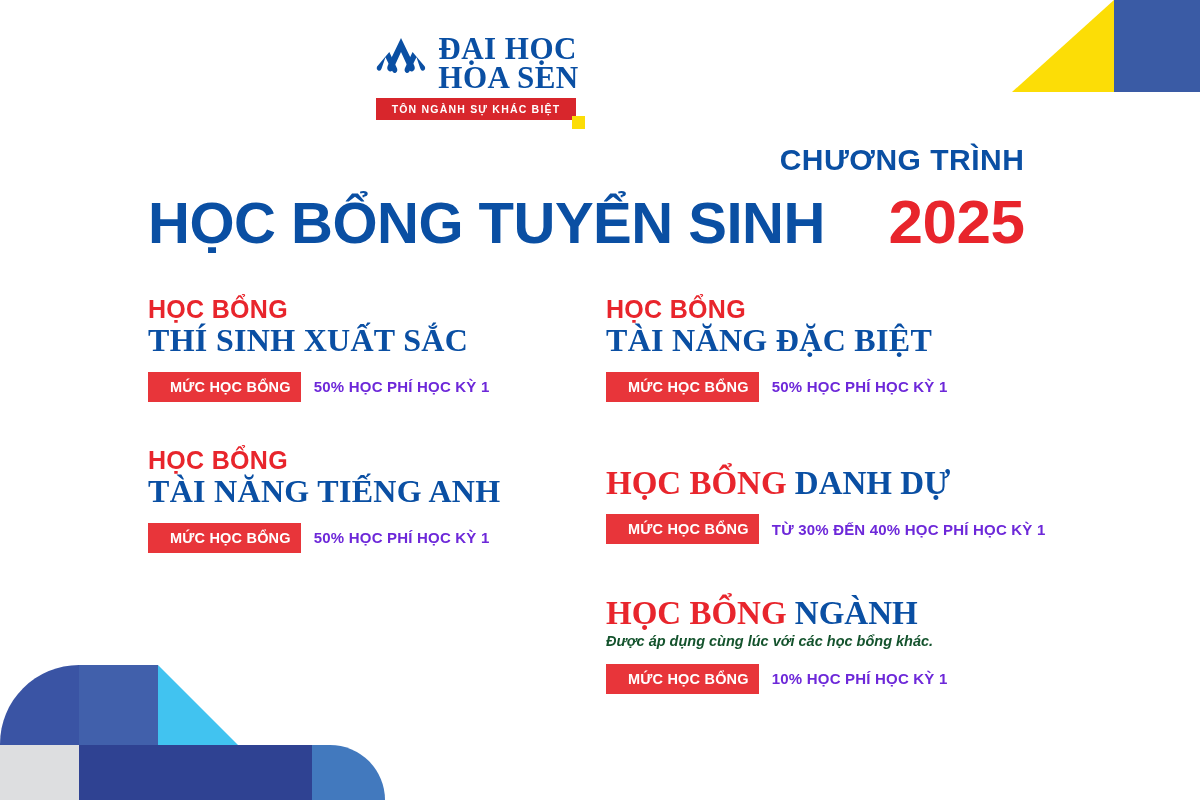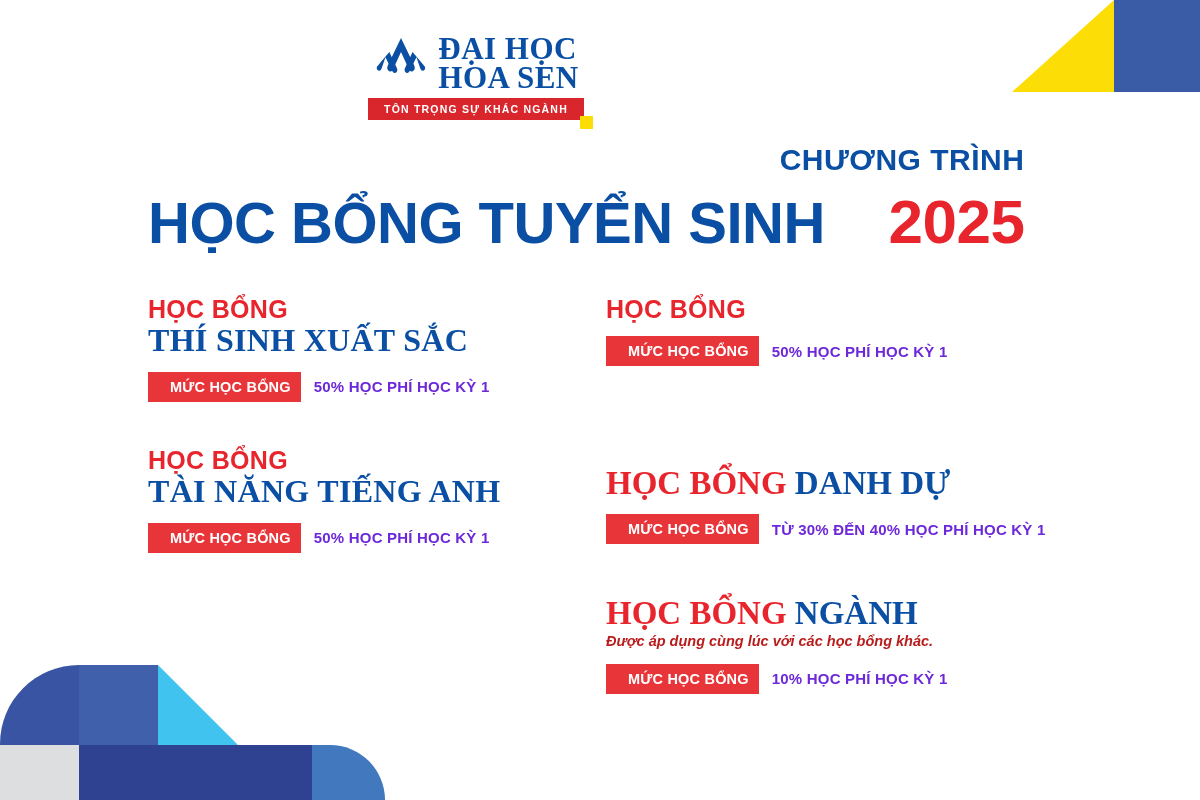--- a/index.html
+++ b/index.html
@@ -197,21 +197,21 @@
     font-weight: bold;
     line-height: 1.1;
     white-space: nowrap;
   }
   .item-inline .part-red  { color: #E8252C; }
   .item-inline .part-blue { color: #0A4FA3; }
   .item-sub {
     font-size: 14.5px;
     font-style: italic;
     font-weight: bold;
-    color: #b91c1c;
+    color: #14532d;
     line-height: 1.2;
     margin-top: 2px;
     white-space: nowrap;
   }
   .rate-row {
     display: flex;
     align-items: center;
     margin-top: 13px;
   }
   .rate-badge {
@@ -266,21 +266,21 @@
             <path d="M40.5 14 L32 32 Q30 36 33 38 Q35.5 39.3 37 36.3 L45 20 L49.5 33 Q50.7 36.5 53.4 35.4 Q56 34.2 54.7 30.8 Z" transform="translate(-3,5) scale(0.86) translate(9,0)"></path>
           </g>
         </svg>
       </span>
       <span class="logo-words">
         <span>ĐẠI HỌC</span>
         <span>HOA SEN</span>
       </span>
     </div>
     <div class="logo-banner">
-      <span>TÔN TRỌNG SỰ KHÁC NGÀNH</span>
+      <span>TÔN NGÀNH SỰ KHÁC BIỆT</span>
       <span class="logo-banner-dot"></span>
     </div>
   </div>
 
   <div class="headline-block">
     <div class="kicker">CHƯƠNG TRÌNH</div>
     <div class="headline">
       <span class="h-blue">HỌC BỔNG TUYỂN SINH</span>
       <span class="h-red">2025</span>
     </div>
@@ -299,20 +299,21 @@
     <div class="item-top">HỌC BỔNG</div>
     <div class="item-name">TÀI NĂNG TIẾNG ANH</div>
     <div class="rate-row">
       <span class="rate-badge">MỨC HỌC BỔNG</span>
       <span class="rate-value">50% HỌC PHÍ HỌC KỲ 1</span>
     </div>
   </div>
 
   <div class="item" id="item-talent">
     <div class="item-top">HỌC BỔNG</div>
+    <div class="item-name">TÀI NĂNG ĐẶC BIỆT</div>
     <div class="rate-row">
       <span class="rate-badge">MỨC HỌC BỔNG</span>
       <span class="rate-value">50% HỌC PHÍ HỌC KỲ 1</span>
     </div>
   </div>
 
   <div class="item" id="item-honor">
     <div class="item-inline">
       <span class="part-red">HỌC BỔNG</span>
       <span class="part-blue">DANH DỰ</span>

